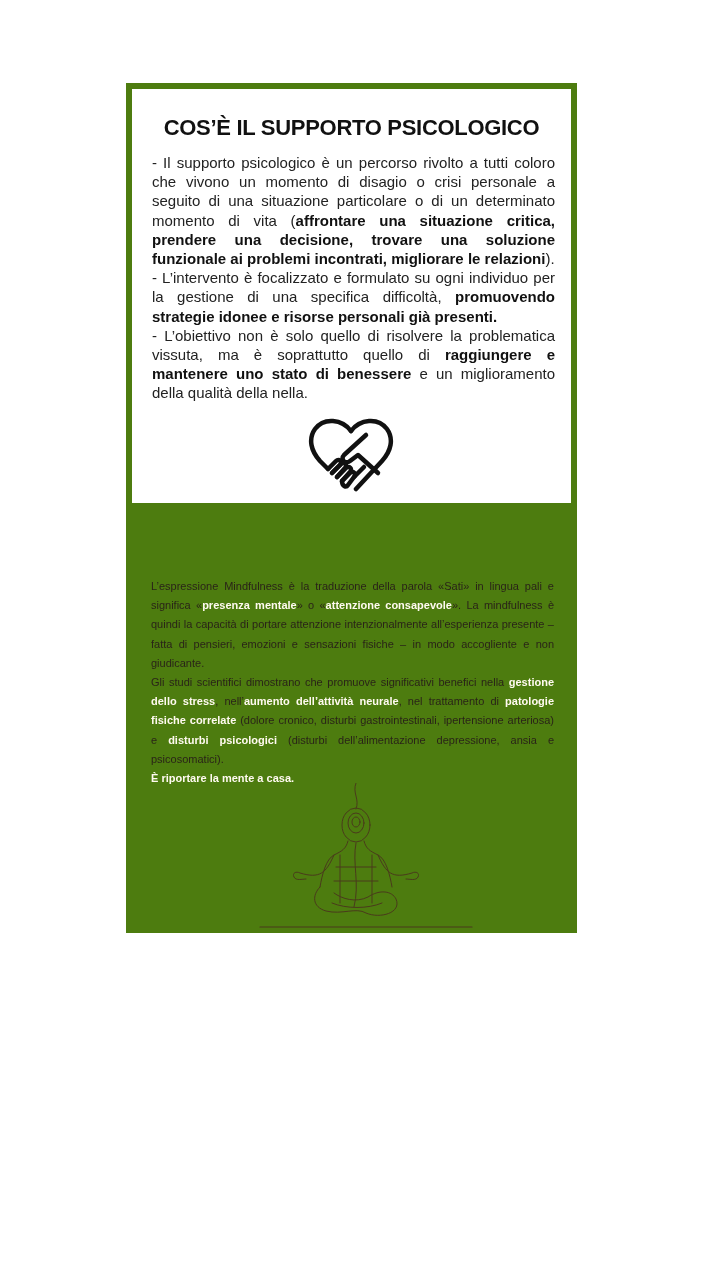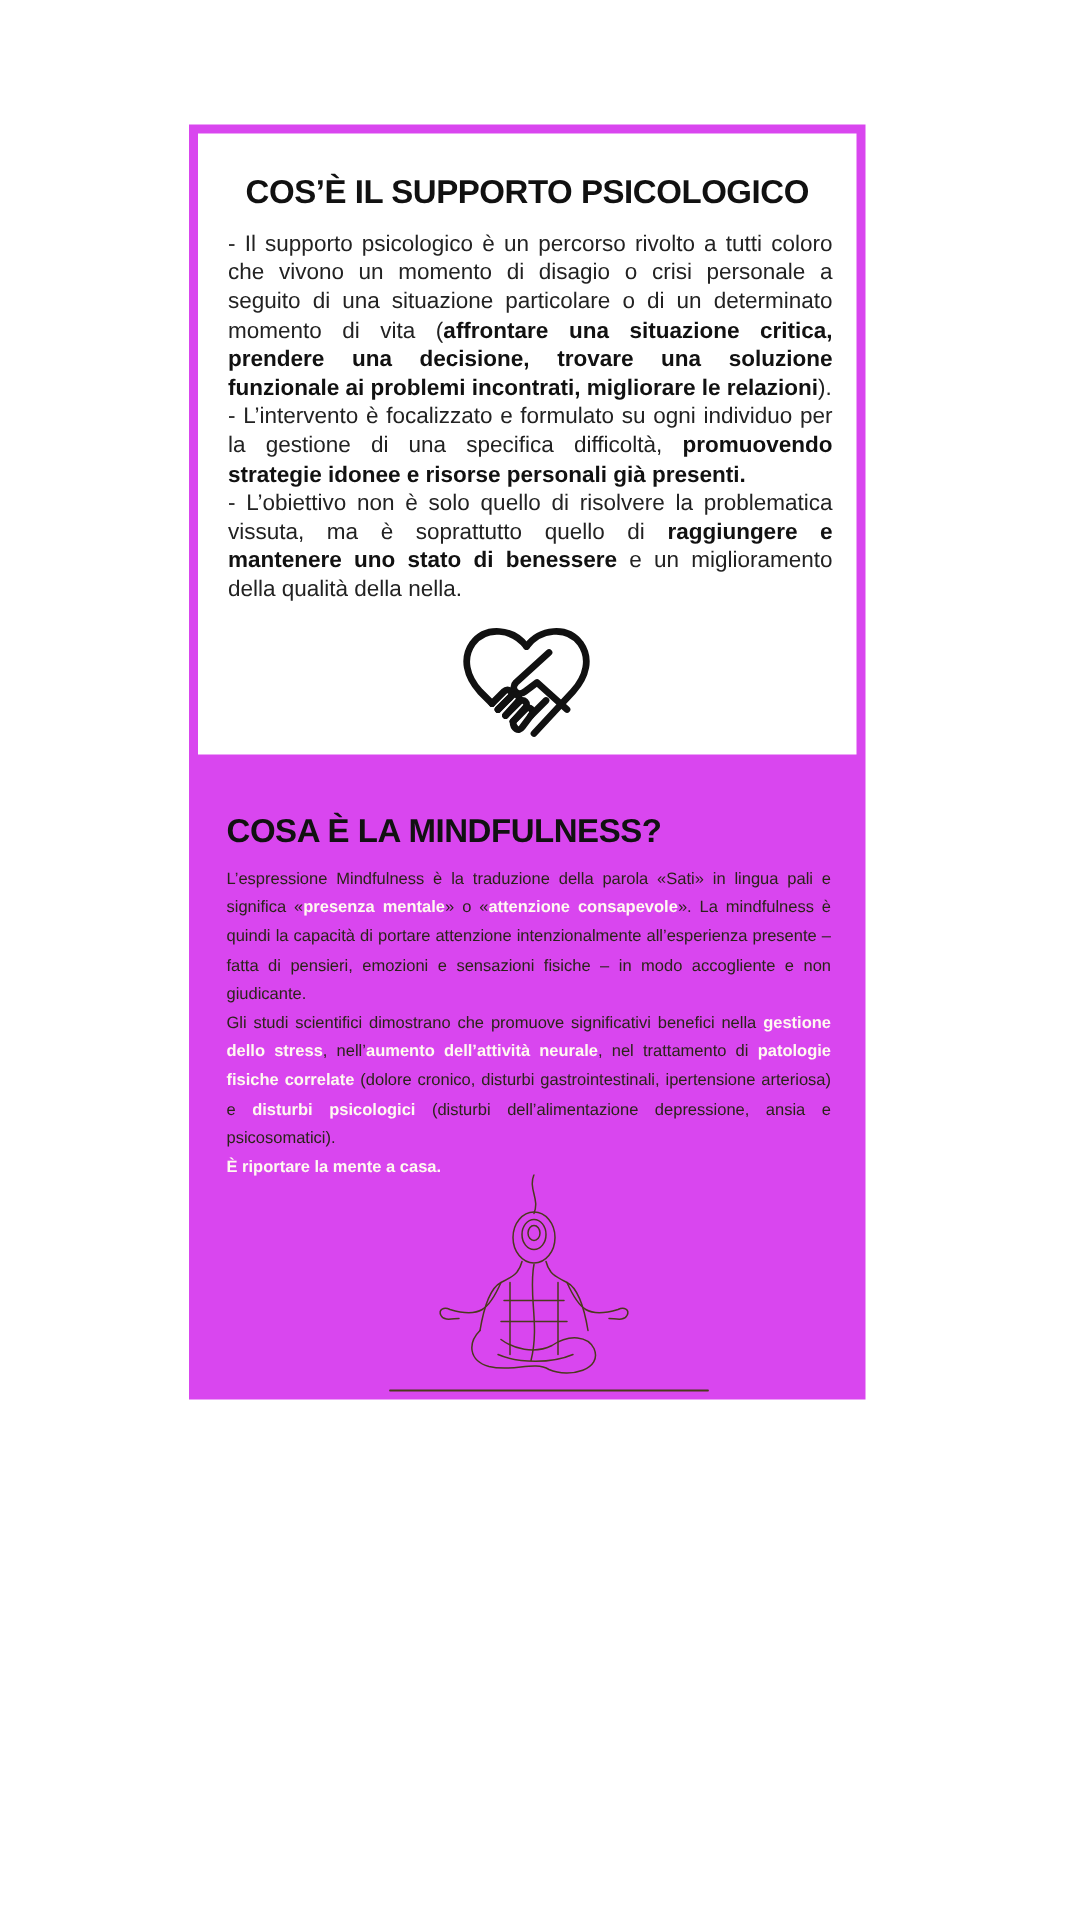--- a/index.html
+++ b/index.html
@@ -2,21 +2,21 @@
 <html><head>
   <meta charset="utf-8">
   <style>
     html, body { margin: 0; padding: 0; }
     body {
       width: 720px; height: 1280px; background: #ffffff; position: relative;
       font-family: "Liberation Sans", "DejaVu Sans", sans-serif; overflow: hidden;
     }
     .panel {
       position: absolute; left: 126px; top: 83px; width: 451px; height: 850px;
-      background: #d946ef;
+      background: #4d7c0f;
     }
     .white-box {
       position: absolute; left: 6px; top: 6px; width: 439px; height: 414px;
       background: #ffffff;
     }
     .title1 {
       position: absolute; left: 0; top: 26px; width: 439px; text-align: center;
       font-size: 22px; font-weight: bold; color: #111; letter-spacing: -0.3px;
       margin: 0;
     }
@@ -59,21 +59,20 @@
       <path d="M43 16 C52 4 70 2 79 14 C86 24 83 36 74 46 L48 74"></path>
       <path d="M58 20 L36 40 C32 44 37 50 42 46 L50 40 L70 58"></path>
       <path d="M20 54 L28 46 C31 43 35 47 32 50 L24 58"></path>
       <path d="M24 58 L33 49 C36 46 40 50 37 53 L29 62"></path>
       <path d="M29 62 L38 53 C41 50 45 54 42 57 L34 66"></path>
       <path d="M34 66 L42 58 C45 55 49 59 46 62 L40 70 C38 73 34 71 34 66"></path>
       <path d="M56 52 L46 62"></path>
     </svg>
   </div>
 
-  <h2 class="title2">COSA È LA MINDFULNESS?</h2>
   <div class="body2">
     <span>L’espressione Mindfulness è la traduzione della parola «Sati» in lingua pali e significa «</span><span class="hl">presenza mentale</span><span>» o «</span><span class="hl">attenzione consapevole</span><span>». La mindfulness è quindi la capacità di portare attenzione intenzionalmente all’esperienza presente – fatta di pensieri, emozioni e sensazioni fisiche – in modo accogliente e non giudicante.</span><br>
     <span>Gli studi scientifici dimostrano che promuove significativi benefici nella </span><span class="hl">gestione dello stress</span><span>, nell’</span><span class="hl">aumento dell’attività neurale</span><span>, nel trattamento di </span><span class="hl">patologie fisiche correlate</span><span> (dolore cronico, disturbi gastrointestinali, ipertensione arteriosa) e </span><span class="hl">disturbi psicologici</span><span> (disturbi dell’alimentazione depressione, ansia e psicosomatici).</span><br>
     <span class="hl">È riportare la mente a casa.</span>
   </div>
 
   <svg class="meditator" viewBox="0 0 220 148" fill="none" stroke="#4a3a1c" stroke-width="1" stroke-linecap="round">
     <path d="M100 0 C96 10 104 16 100 26"></path>
     <ellipse cx="100" cy="42" rx="14" ry="17"></ellipse>
     <ellipse cx="100" cy="40" rx="8" ry="10"></ellipse>

